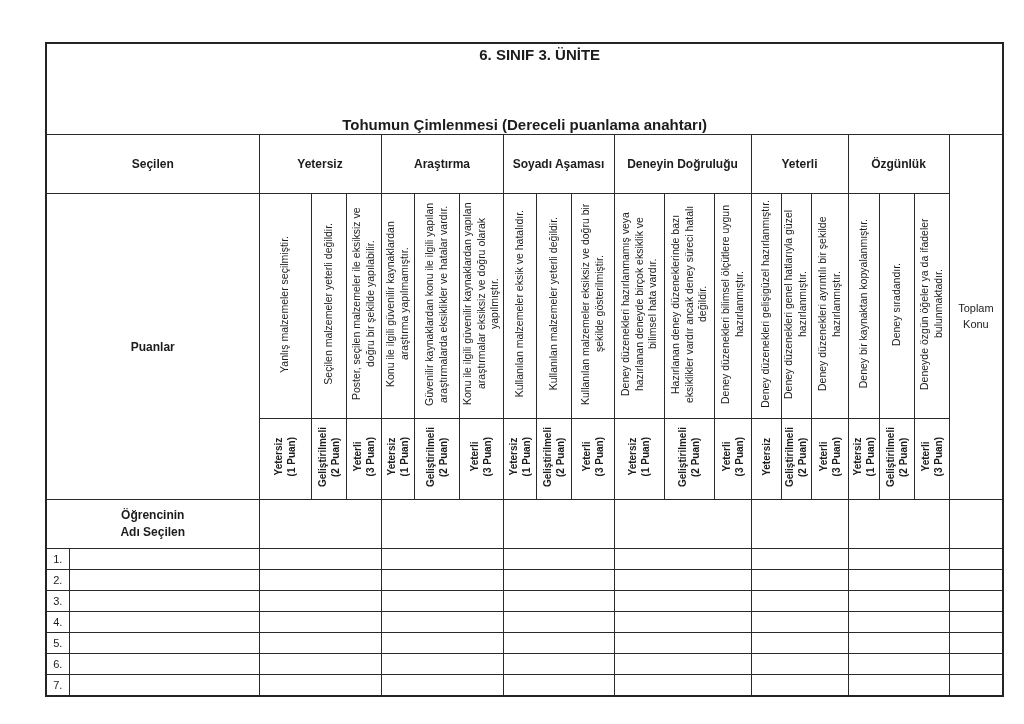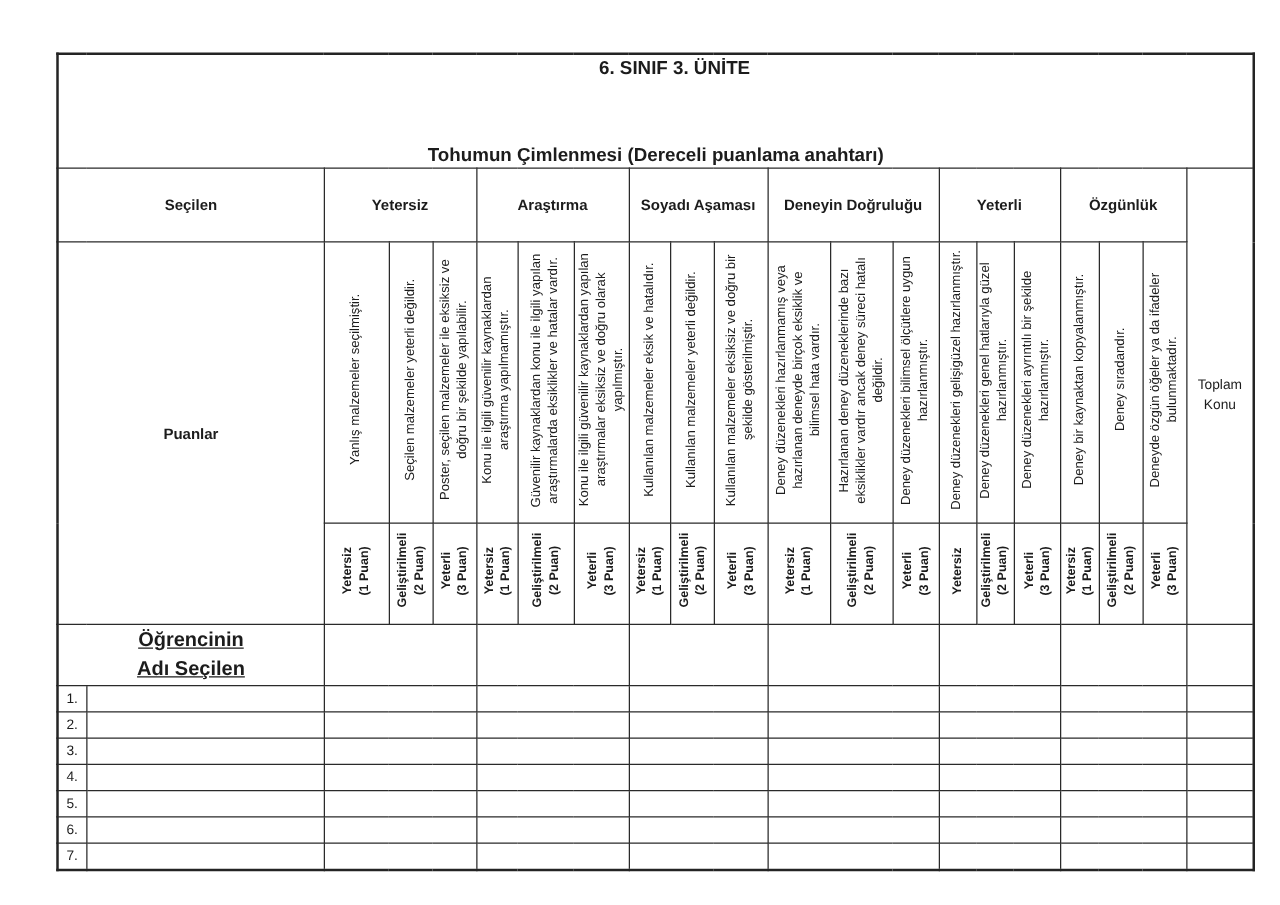--- a/index.html
+++ b/index.html
@@ -49,21 +49,21 @@
     font-weight: normal;
   }
   td.lvl .vtext {
     font-size: 10px;
     font-weight: bold;
     line-height: 1.3;
     max-height: 76px;
   }
   td.lvl .vtext span { display: block; white-space: nowrap; }
 
-  .student-head { font-size: 16px; font-weight: bold; line-height: 1.45; text-decoration: underline; }
+  .student-head { font-size: 12px; font-weight: bold; line-height: 1.45; }
   .total-head { font-size: 11px; font-weight: normal; line-height: 1.45; }
 
   td.rownum { font-size: 11px; font-weight: normal; }
 </style>
 </head>
 <body>
 
 <div class="page">
 <table class="rubric">
   <colgroup>

